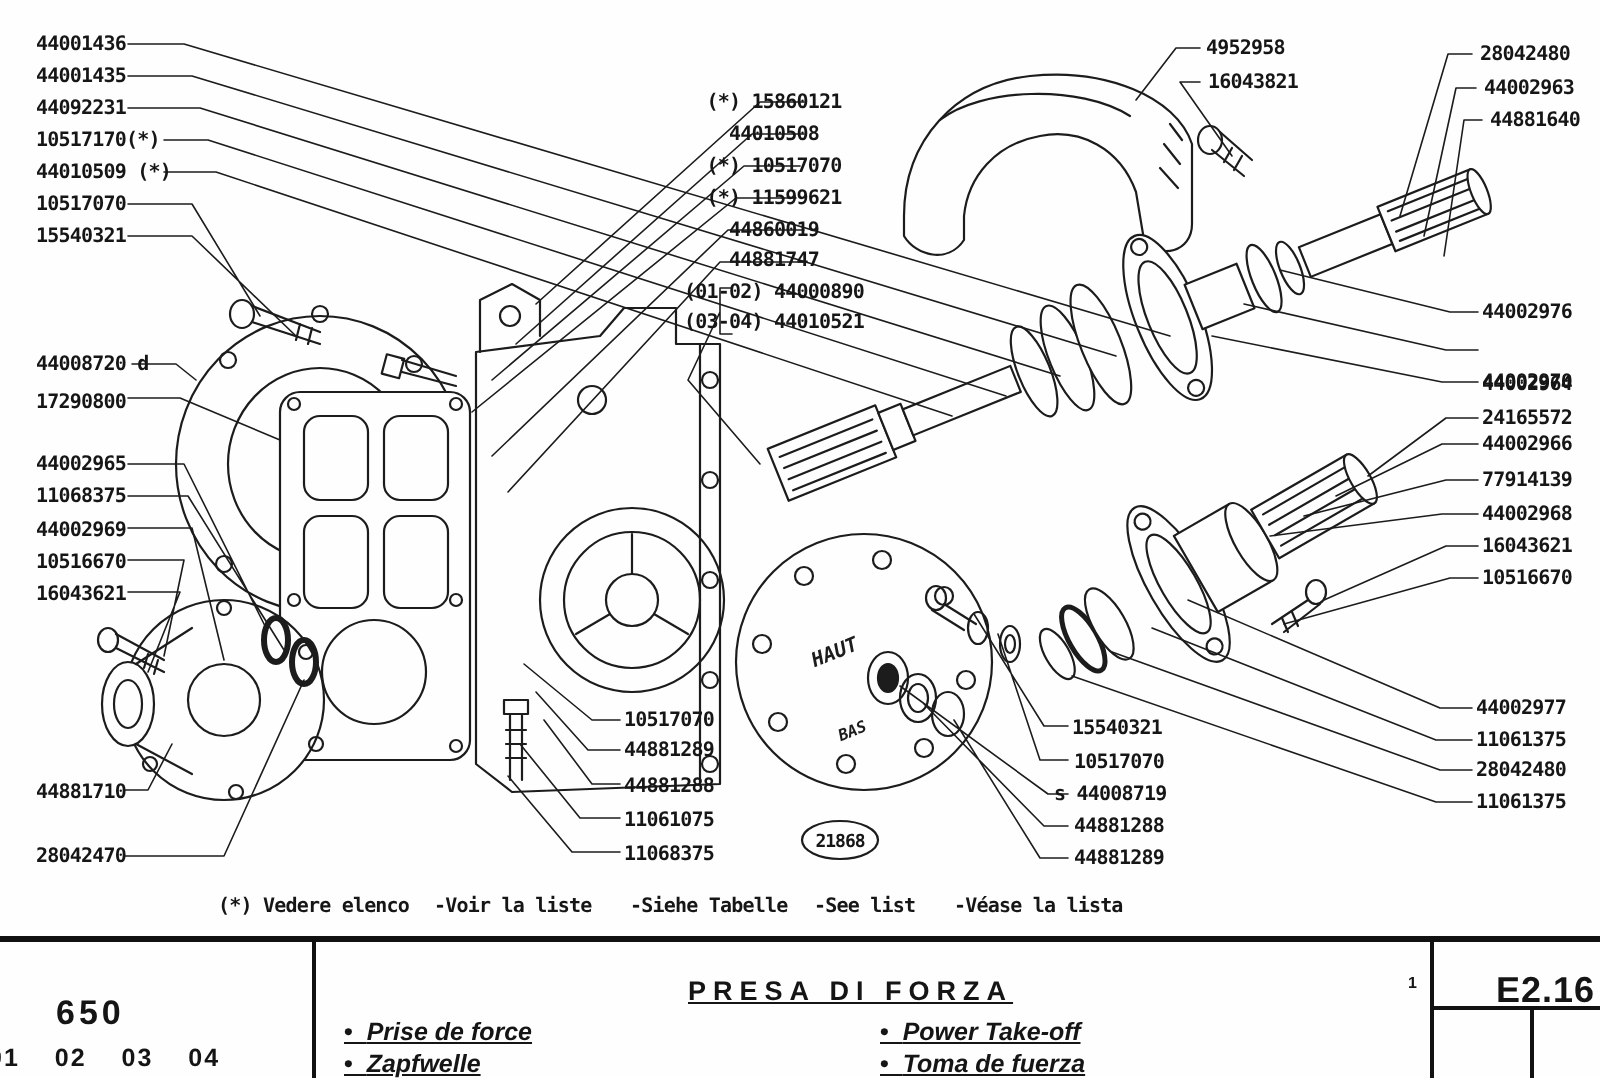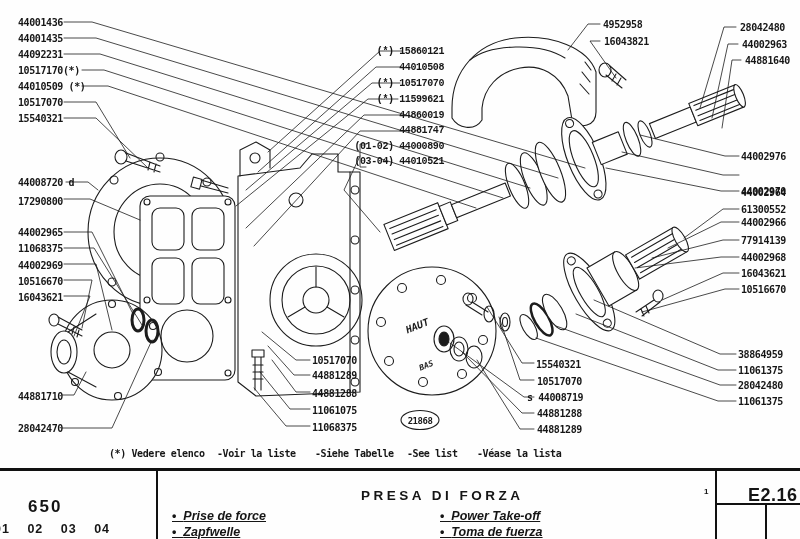--- a/index.html
+++ b/index.html
@@ -1,31 +1,31 @@
 <!DOCTYPE html>
 <html><head>
 <meta charset="utf-8">
 <style>
   html,body{margin:0;padding:0;background:#e8e8e8;}
   .page{position:relative;width:800px;height:539px;background:#fefefe;overflow:hidden;
         font-family:"Liberation Sans",sans-serif;color:#151515;}
   .art{position:absolute;left:0;top:0;}
   .pn{position:absolute;font:bold 10px "DejaVu Sans Mono",monospace;letter-spacing:-0.4px;
       white-space:nowrap;color:#161616;}
-  .pn.r{width:114px;text-align:right;font-family:Liberation Mono, monospace;}
+  .pn.r{width:114px;text-align:center;}
   .fn{position:absolute;top:448px;font:bold 10px "DejaVu Sans Mono",monospace;
       letter-spacing:-0.4px;white-space:nowrap;color:#161616;}
   .footer{position:absolute;left:0;top:468px;width:800px;height:71px;border-top:3px solid #111;}
   .vline,.hline{position:absolute;background:#111;}
   .model{position:absolute;left:28px;top:497px;font:bold 17px "Liberation Sans",sans-serif;
          letter-spacing:2px;}
   .codes{position:absolute;left:-6px;top:522px;font:bold 12.5px "Liberation Sans",sans-serif;
          word-spacing:13px;letter-spacing:1px;white-space:nowrap;}
-  .ptitle{position:absolute;left:361px;top:488px;font:bold 13.5px "Liberation Sans",sans-serif;
-          letter-spacing:3.5px;white-space:nowrap;}
+  .ptitle{position:absolute;left:344px;top:488px;font:bold 13.5px "Liberation Sans",sans-serif;
+          letter-spacing:3.5px;white-space:nowrap;text-decoration:underline;}
   .bullet{position:absolute;font:bold italic 12.5px "Liberation Sans",sans-serif;white-space:nowrap;text-decoration:underline;}
   .bullet::before{content:"\2022\00a0\00a0";font-style:normal;}
   .noteref{position:absolute;left:704px;top:487px;font:bold 8px "Liberation Sans",sans-serif;}
   .pageref{position:absolute;left:748px;top:485px;font:bold 18px "Liberation Sans",sans-serif;
            letter-spacing:0.5px;}
 </style>
 </head>
 <body>
 
 <div class="page">
@@ -228,28 +228,28 @@
   <div class="pn" style="left:603px;top:19px">4952958</div>
   <div class="pn" style="left:604px;top:36px">16043821</div>
 
   <div class="pn" style="left:740px;top:22px">28042480</div>
   <div class="pn" style="left:742px;top:39px">44002963</div>
   <div class="pn" style="left:745px;top:55px">44881640</div>
 
   <div class="pn" style="left:741px;top:151px">44002976</div>
   <div class="pn" style="left:741px;top:186px">44002970</div>
   <div class="pn" style="left:741px;top:187px">44002964</div>
-  <div class="pn" style="left:741px;top:204px">61300552</div>
+  <div class="pn" style="left:741px;top:204px">24165572</div>
   <div class="pn" style="left:741px;top:217px">44002966</div>
   <div class="pn" style="left:741px;top:235px">77914139</div>
   <div class="pn" style="left:741px;top:252px">44002968</div>
   <div class="pn" style="left:741px;top:268px">16043621</div>
   <div class="pn" style="left:741px;top:284px">10516670</div>
 
-  <div class="pn" style="left:738px;top:349px">38864959</div>
+  <div class="pn" style="left:738px;top:349px">44002977</div>
   <div class="pn" style="left:738px;top:365px">11061375</div>
   <div class="pn" style="left:738px;top:380px">28042480</div>
   <div class="pn" style="left:738px;top:396px">11061375</div>
 
   <div class="pn" style="left:312px;top:355px">10517070</div>
   <div class="pn" style="left:312px;top:370px">44881289</div>
   <div class="pn" style="left:312px;top:388px">44881288</div>
   <div class="pn" style="left:312px;top:405px">11061075</div>
   <div class="pn" style="left:312px;top:422px">11068375</div>
 

